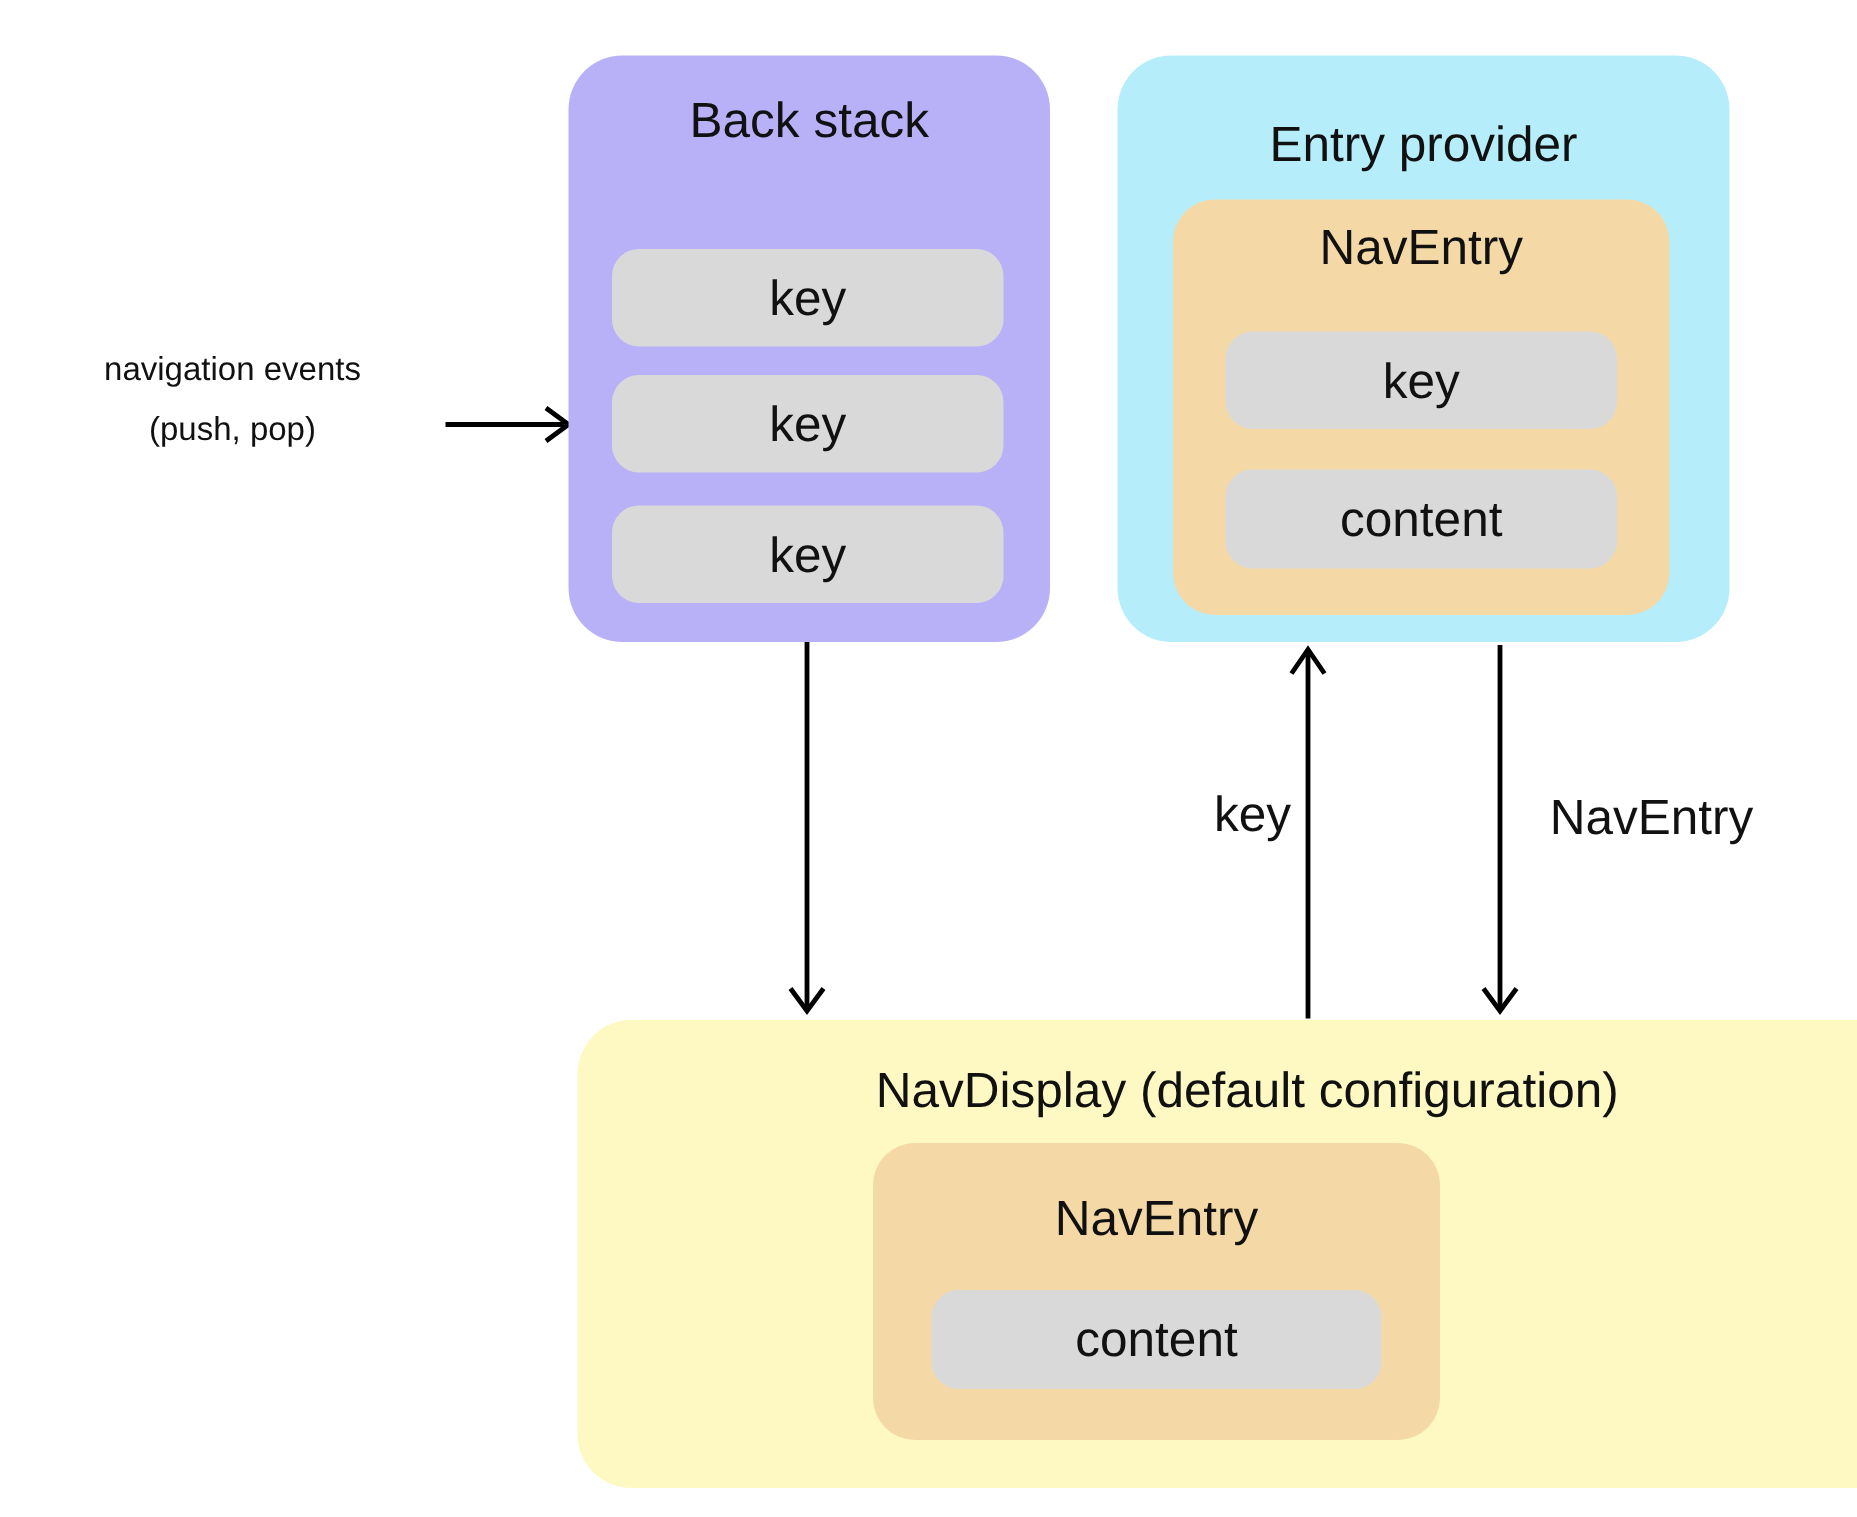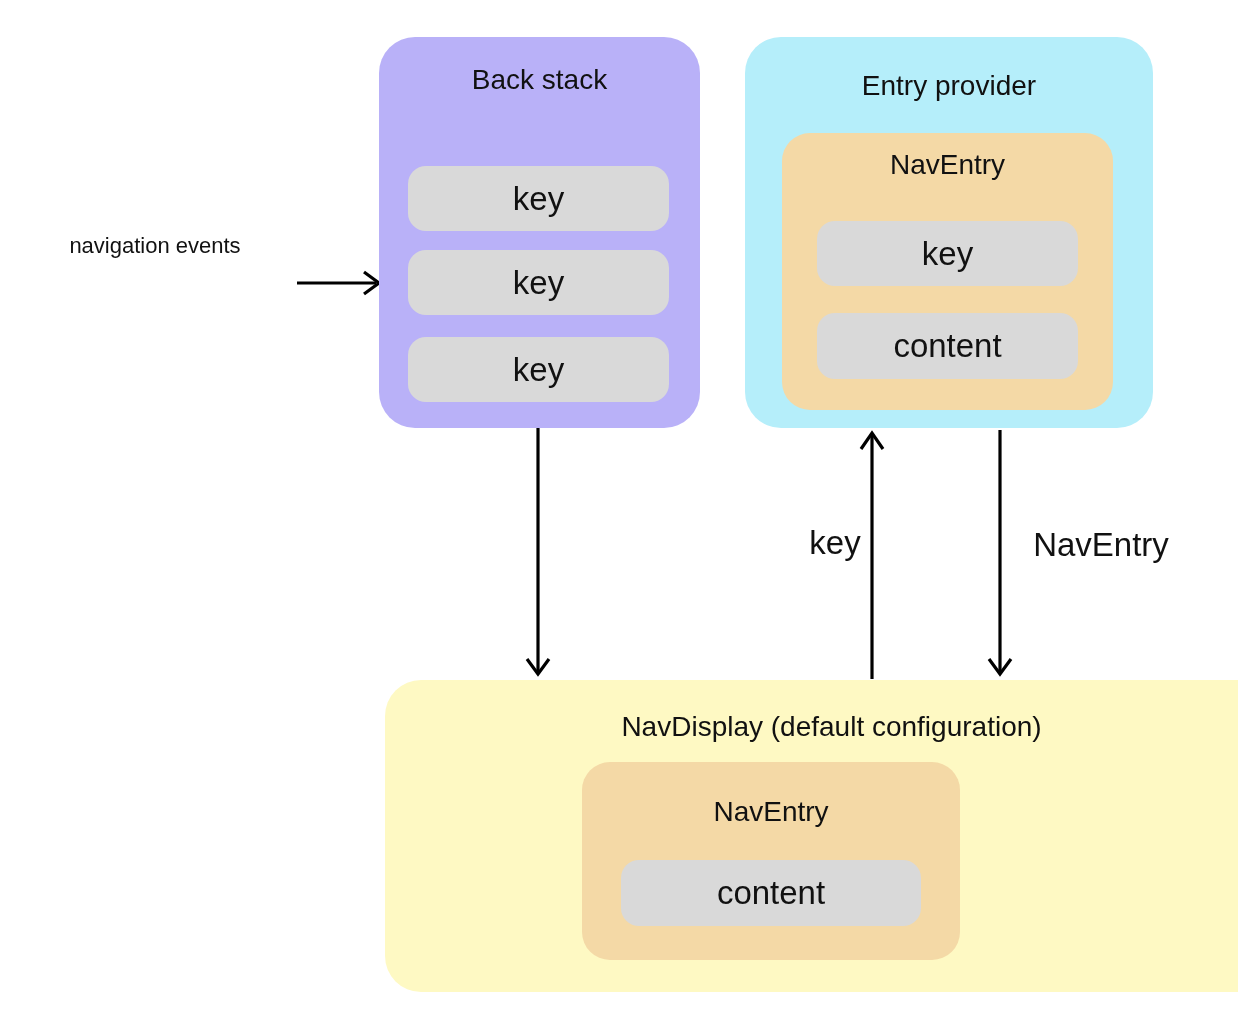--- a/index.html
+++ b/index.html
@@ -13,21 +13,21 @@
   .canvas {
     position: relative;
     width: 1238px;
     height: 1011px;
     background: #ffffff;
     overflow: hidden;
   }
   .box { position: absolute; border-radius: 36px; }
   .box-title {
     text-align: center;
-    font-size: 28px;
+    font-size: 33px;
     line-height: 40px;
     font-weight: 400;
   }
   .inner-box { position: absolute; border-radius: 28px; }
   .pill {
     position: absolute;
     background: #d9d9d9;
     border-radius: 18px;
     font-size: 33px;
     display: flex;
@@ -36,21 +36,21 @@
   }
   
   .back-stack { left: 379px; top: 37px; width: 321px; height: 391px; background: #b9b1f8; }
   .back-stack .box-title { margin-top: 23px; }
   .back-stack .pill { left: 29px; width: 261px; height: 65px; }
   .back-stack .pill.k0 { top: 129px; }
   .back-stack .pill.k1 { top: 213px; }
   .back-stack .pill.k2 { top: 300px; }
   
   .entry-provider { left: 745px; top: 37px; width: 408px; height: 391px; background: #b5eefa; }
-  .entry-provider .box-title { margin-top: 29px; }
+  .entry-provider .box-title { margin-top: 39px; }
   .entry-provider .nav-entry { left: 37px; top: 96px; width: 331px; height: 277px; background: #f4d9a6; }
   .entry-provider .nav-entry .box-title { margin-top: 12px; }
   .entry-provider .nav-entry .pill { left: 35px; width: 261px; }
   .entry-provider .nav-entry .pill.key { top: 88px; height: 65px; }
   .entry-provider .nav-entry .pill.content { top: 180px; height: 66px; }
   
   .nav-display { left: 385px; top: 680px; width: 893px; height: 312px; background: #fef9c3; }
   .nav-display .box-title { margin-top: 27px; }
   .nav-display .nav-entry { left: 197px; top: 82px; width: 378px; height: 198px; background: #f4d9a6; }
   .nav-display .nav-entry .box-title { margin-top: 30px; }
@@ -105,20 +105,21 @@
       <polyline points="861,449 872,433 883,449"></polyline>
     </g>
     <g>
       <line x1="1000" y1="430" x2="1000" y2="672"></line>
       <polyline points="989,659 1000,674 1011,659"></polyline>
     </g>
   </svg>
 
   <div class="nav-events-label">
     <div>navigation events</div>
+    <div>(push, pop)</div>
   </div>
 
   <div class="box back-stack">
     <div class="box-title">Back stack</div>
     <div class="pill k0">key</div>
     <div class="pill k1">key</div>
     <div class="pill k2">key</div>
   </div>
 
   <div class="box entry-provider">

